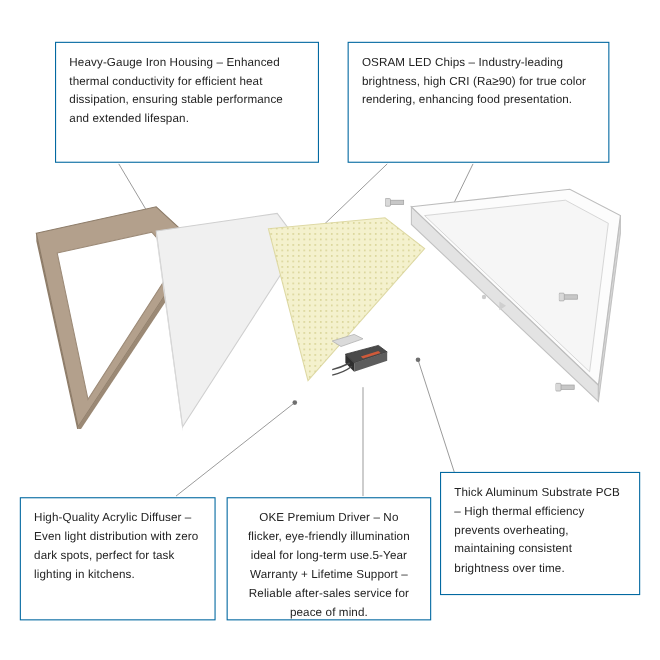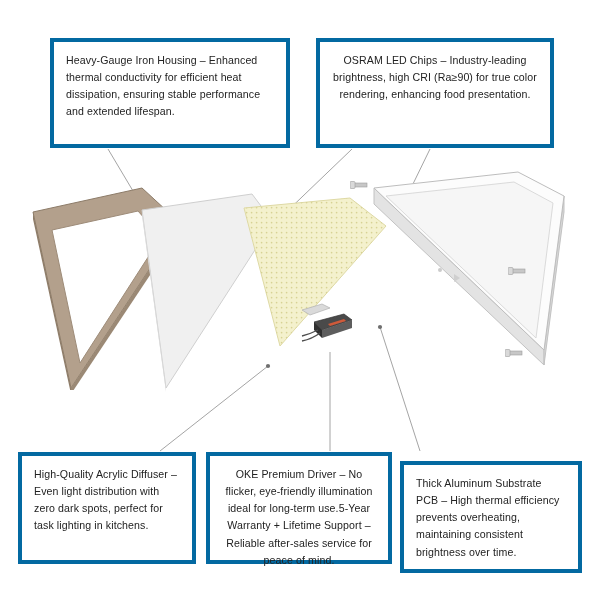--- a/index.html
+++ b/index.html
@@ -17,33 +17,33 @@
     position: relative;
     width: 600px;
     height: 600px;
     background: #ffffff;
   }
 
   
   .callout {
     position: absolute;
     box-sizing: border-box;
-    border: 4px solid #0369a1;
+    border: 1px solid #0369a1;
     background: #ffffff;
     color: #222222;
     font-size: 10.6px;
     line-height: 1.62;
     padding: 10px 12px 10px 12px;
     letter-spacing: 0.1px;
   }
   .callout.top-left  { left: 50px;  top: 38px;  width: 240px; height: 110px; }
-  .callout.top-right { left: 316px; top: 38px;  width: 238px; height: 110px; text-align: center; }
+  .callout.top-right { left: 316px; top: 38px;  width: 238px; height: 110px; }
   .callout.bot-1     { left: 18px;  top: 452px; width: 178px; height: 112px; }
   .callout.bot-2     { left: 206px; top: 452px; width: 186px; height: 112px; text-align: center; }
-  .callout.bot-3     { left: 400px; top: 461px; width: 182px; height: 112px; }
+  .callout.bot-3     { left: 400px; top: 429px; width: 182px; height: 112px; }
 
   
   #leaders {
     position: absolute;
     left: 0; top: 0;
     width: 600px;
     height: 600px;
     pointer-events: none;
   }
 

